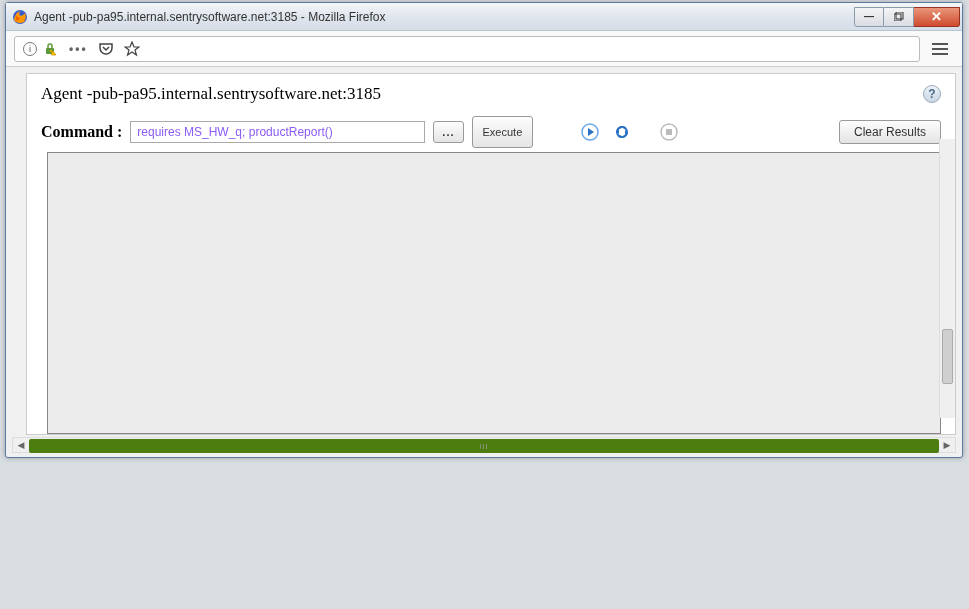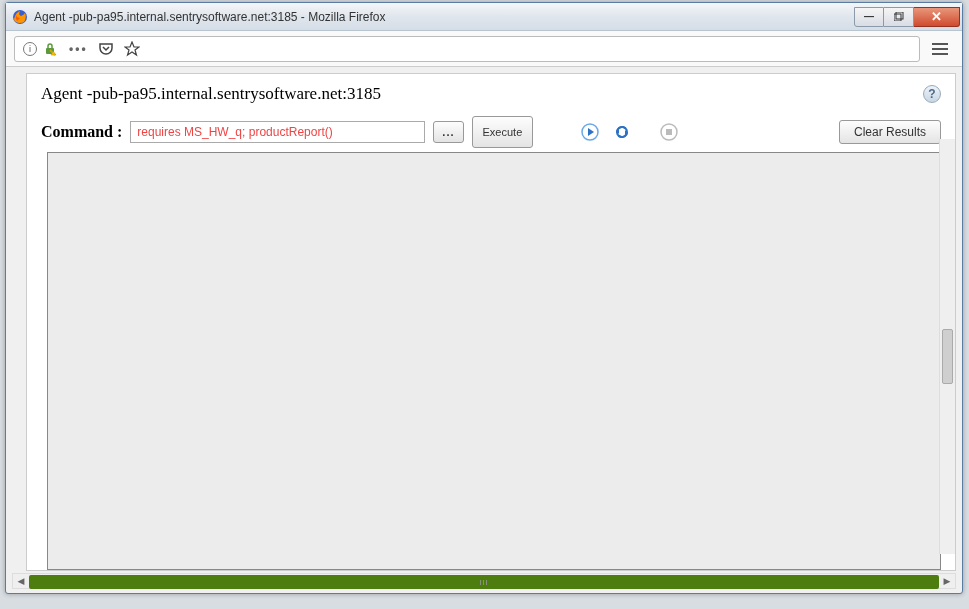--- a/index.html
+++ b/index.html
@@ -8,21 +8,21 @@
       font-size: 12px;
       background: #d8dde2;
       width: 969px;
       height: 609px;
       overflow: hidden;
       position: relative;
     }
     .window {
       position: absolute;
       top: 2px; left: 5px;
-      width: 958px; height: 592px;
+      width: 958px; height: 456px;
       background: #f0f0f0;
       border: 1px solid #5a7ca0;
       border-radius: 3px;
       box-shadow: 0 0 5px rgba(0,0,0,0.3);
       display: flex;
       flex-direction: column;
     }
     .titlebar {
       height: 28px;
       background: linear-gradient(to bottom, #f4f6f9 0%, #e0e6ed 50%, #d5dde7 100%);
@@ -170,21 +170,21 @@
       font-weight: bold;
       color: #000;
     }
     .cmd-input {
       width: 295px;
       height: 22px;
       border: 1px solid #aaa;
       padding: 0 6px;
       font-size: 12px;
       font-family: Arial, sans-serif;
-      color: #ef4444;
+      color: #8b5cf6;
       background: #fff;
       outline: none;
     }
     .btn {
       height: 22px;
       background: linear-gradient(to bottom, #fdfdfd, #e4e4e4);
       border: 1px solid #999;
       border-radius: 3px;
       padding: 15px 10px;
       font-size: 11px;

